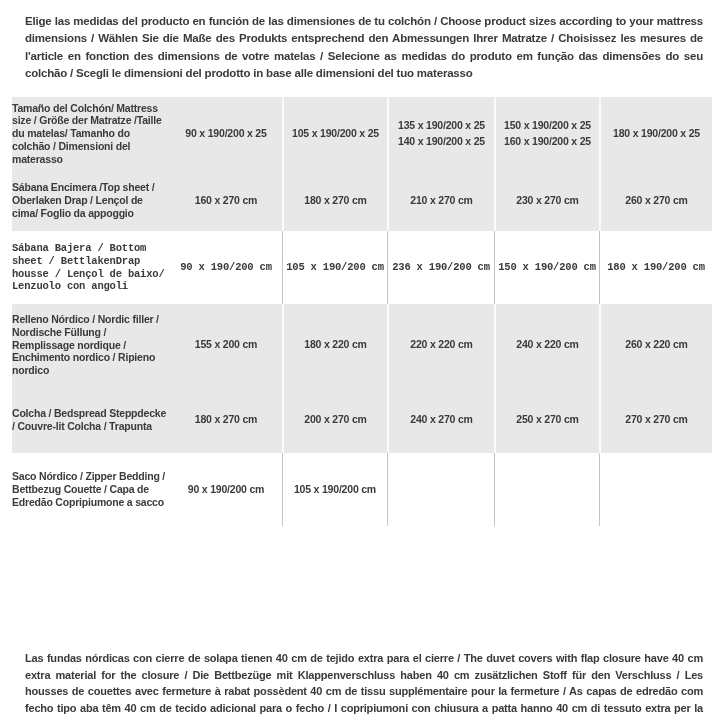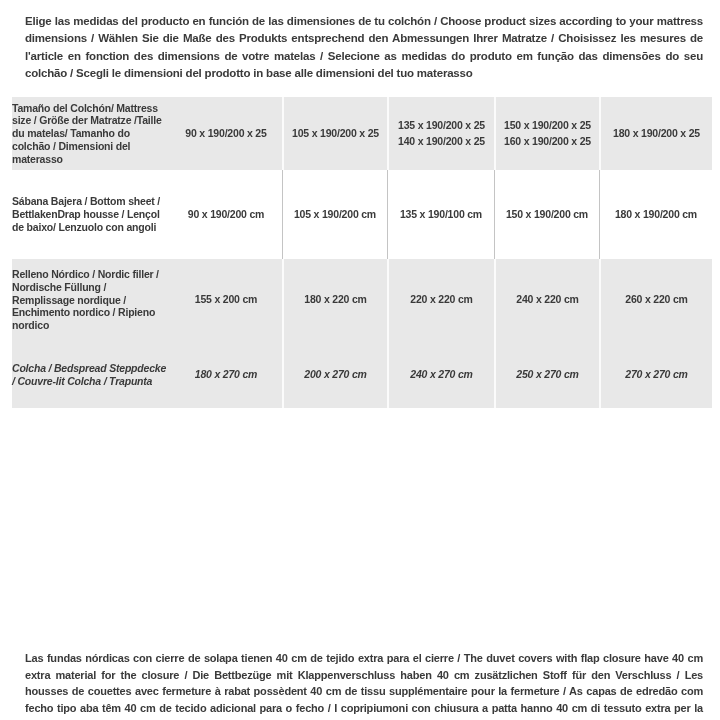--- a/index.html
+++ b/index.html
@@ -47,24 +47,24 @@
   td.v { text-align: center; line-height: 1.45; }
   
   tr.shade td { background: #e8e8e8; }
   
   tr.shade td.v + td.v { border-left: 2px solid #fbfbfb; }
   tr.plain td.v + td.v { border-left: 1px solid #c4c4c4; }
   
   tr.r1 { height: 73px; }
   tr.r2 { height: 67px; }
   tr.r3 { height: 61px; }
-  tr.r4 { height: 89px; }
+  tr.r4 { height: 73px; font-family: Liberation Mono, monospace; }
   tr.r5 { height: 82px; }
   tr.r6 { height: 63px; }
-  tr.r7 { height: 67px; font-style: italic; }
+  tr.r7 { height: 67px; }
   tr.r8 { height: 73px; }
   .footnote {
     position: absolute;
     top: 650px;
     left: 25px;
     width: 678px;
     font-size: 11px;
     line-height: 1.5;
     letter-spacing: -0.2px;
     text-align: justify;
@@ -94,42 +94,58 @@
         <td class="v">
           <div>135 x 190/200 x 25</div>
           <div>140 x 190/200 x 25</div>
         </td>
         <td class="v">
           <div>150 x 190/200 x 25</div>
           <div>160 x 190/200 x 25</div>
         </td>
         <td class="v">180 x 190/200 x 25</td>
       </tr>
+      <tr class="r3 shade">
+        <td class="lbl">Sábana Encimera /Top sheet / Oberlaken Drap / Lençol de cima/ Foglio da appoggio</td>
+        <td class="v">160 x 270 cm</td>
+        <td class="v">180 x 270 cm</td>
+        <td class="v">210 x 270 cm</td>
+        <td class="v">230 x 270 cm</td>
+        <td class="v">260 x 270 cm</td>
+      </tr>
       <tr class="r4 plain">
         <td class="lbl">Sábana Bajera / Bottom sheet / BettlakenDrap housse / Lençol de baixo/ Lenzuolo con angoli</td>
         <td class="v">90 x 190/200 cm</td>
         <td class="v">105 x 190/200 cm</td>
-        <td class="v">135 x 190/100 cm</td>
+        <td class="v">236 x 190/200 cm</td>
         <td class="v">150 x 190/200 cm</td>
         <td class="v">180 x 190/200 cm</td>
       </tr>
       <tr class="r5 shade">
         <td class="lbl">Relleno Nórdico / Nordic filler / Nordische Füllung / Remplissage nordique / Enchimento nordico / Ripieno nordico</td>
         <td class="v">155 x 200 cm</td>
         <td class="v">180 x 220 cm</td>
         <td class="v">220 x 220 cm</td>
         <td class="v">240 x 220 cm</td>
         <td class="v">260 x 220 cm</td>
       </tr>
       <tr class="r7 shade">
         <td class="lbl">Colcha / Bedspread Steppdecke / Couvre-lit Colcha / Trapunta</td>
         <td class="v">180 x 270 cm</td>
         <td class="v">200 x 270 cm</td>
         <td class="v">240 x 270 cm</td>
         <td class="v">250 x 270 cm</td>
         <td class="v">270 x 270 cm</td>
       </tr>
+      <tr class="r8 plain">
+        <td class="lbl">Saco Nórdico / Zipper Bedding / Bettbezug Couette / Capa de Edredão Copripiumone a sacco</td>
+        <td class="v">90 x 190/200 cm</td>
+        <td class="v">105 x 190/200 cm</td>
+        <td class="v"></td>
+        <td class="v"></td>
+        <td class="v"></td>
+      </tr>
     </tbody>
   </table>
 
   <div class="footnote">Las fundas nórdicas con cierre de solapa tienen 40 cm de tejido extra para el cierre / The duvet covers with flap closure have 40 cm extra material for the closure / Die Bettbezüge mit Klappenverschluss haben 40 cm zusätzlichen Stoff für den Verschluss / Les housses de couettes avec fermeture à rabat possèdent 40 cm de tissu supplémentaire pour la fermeture / As capas de edredão com fecho tipo aba têm 40 cm de tecido adicional para o fecho / I copripiumoni con chiusura a patta hanno 40 cm di tessuto extra per la chiusura</div>
 
 </div>
 
 </body></html>

